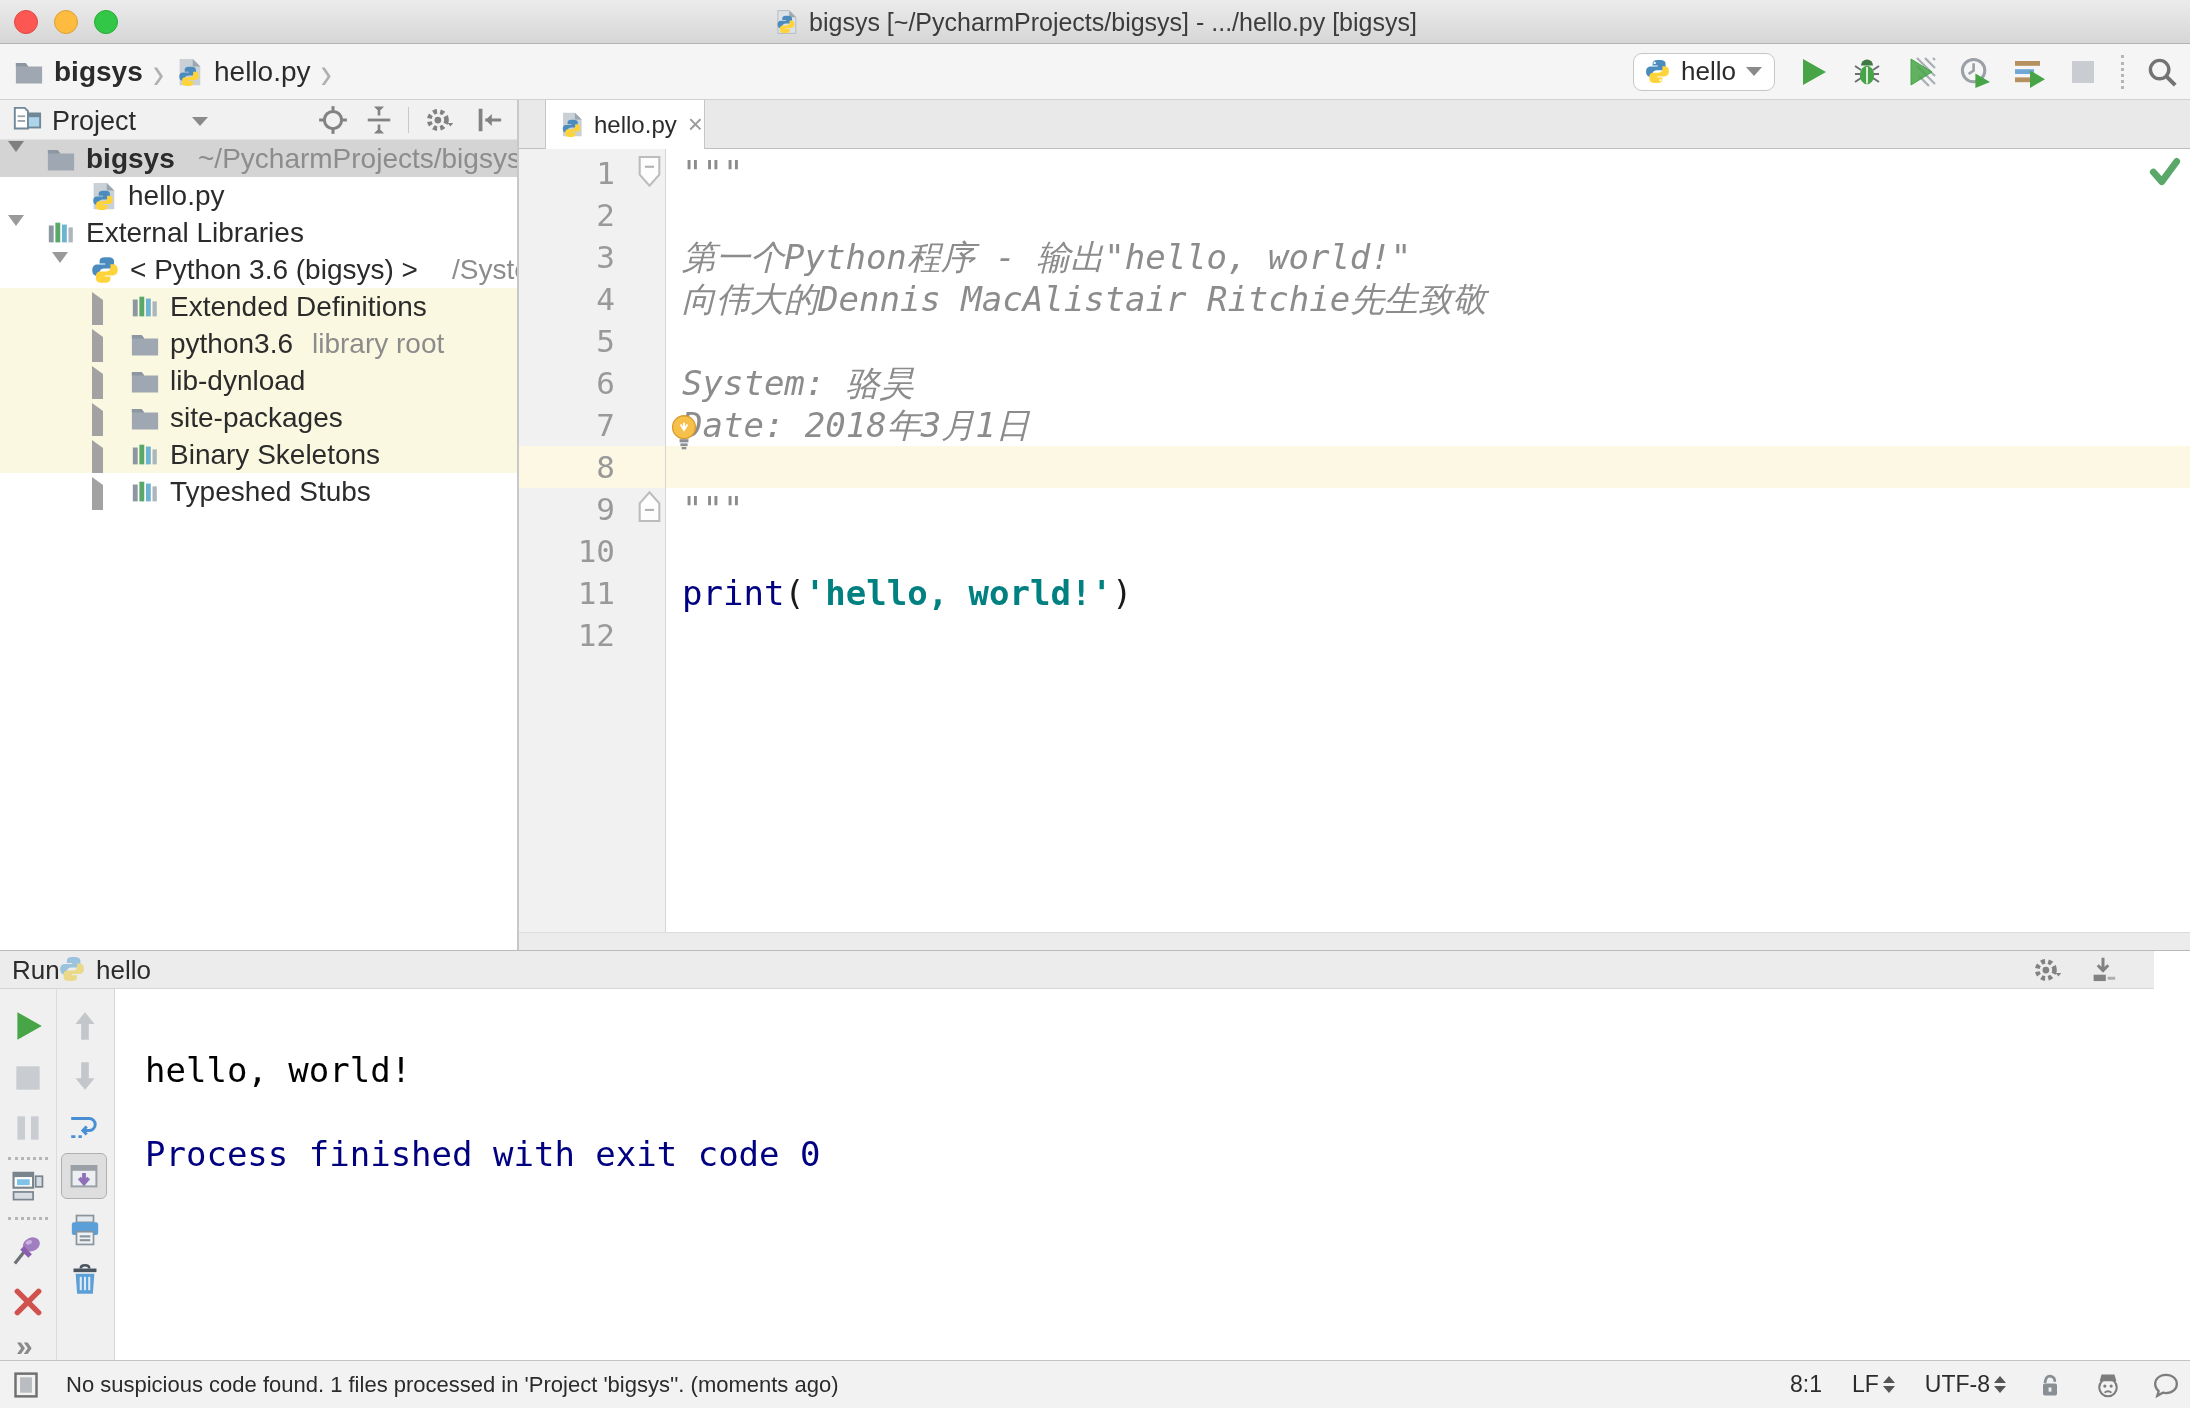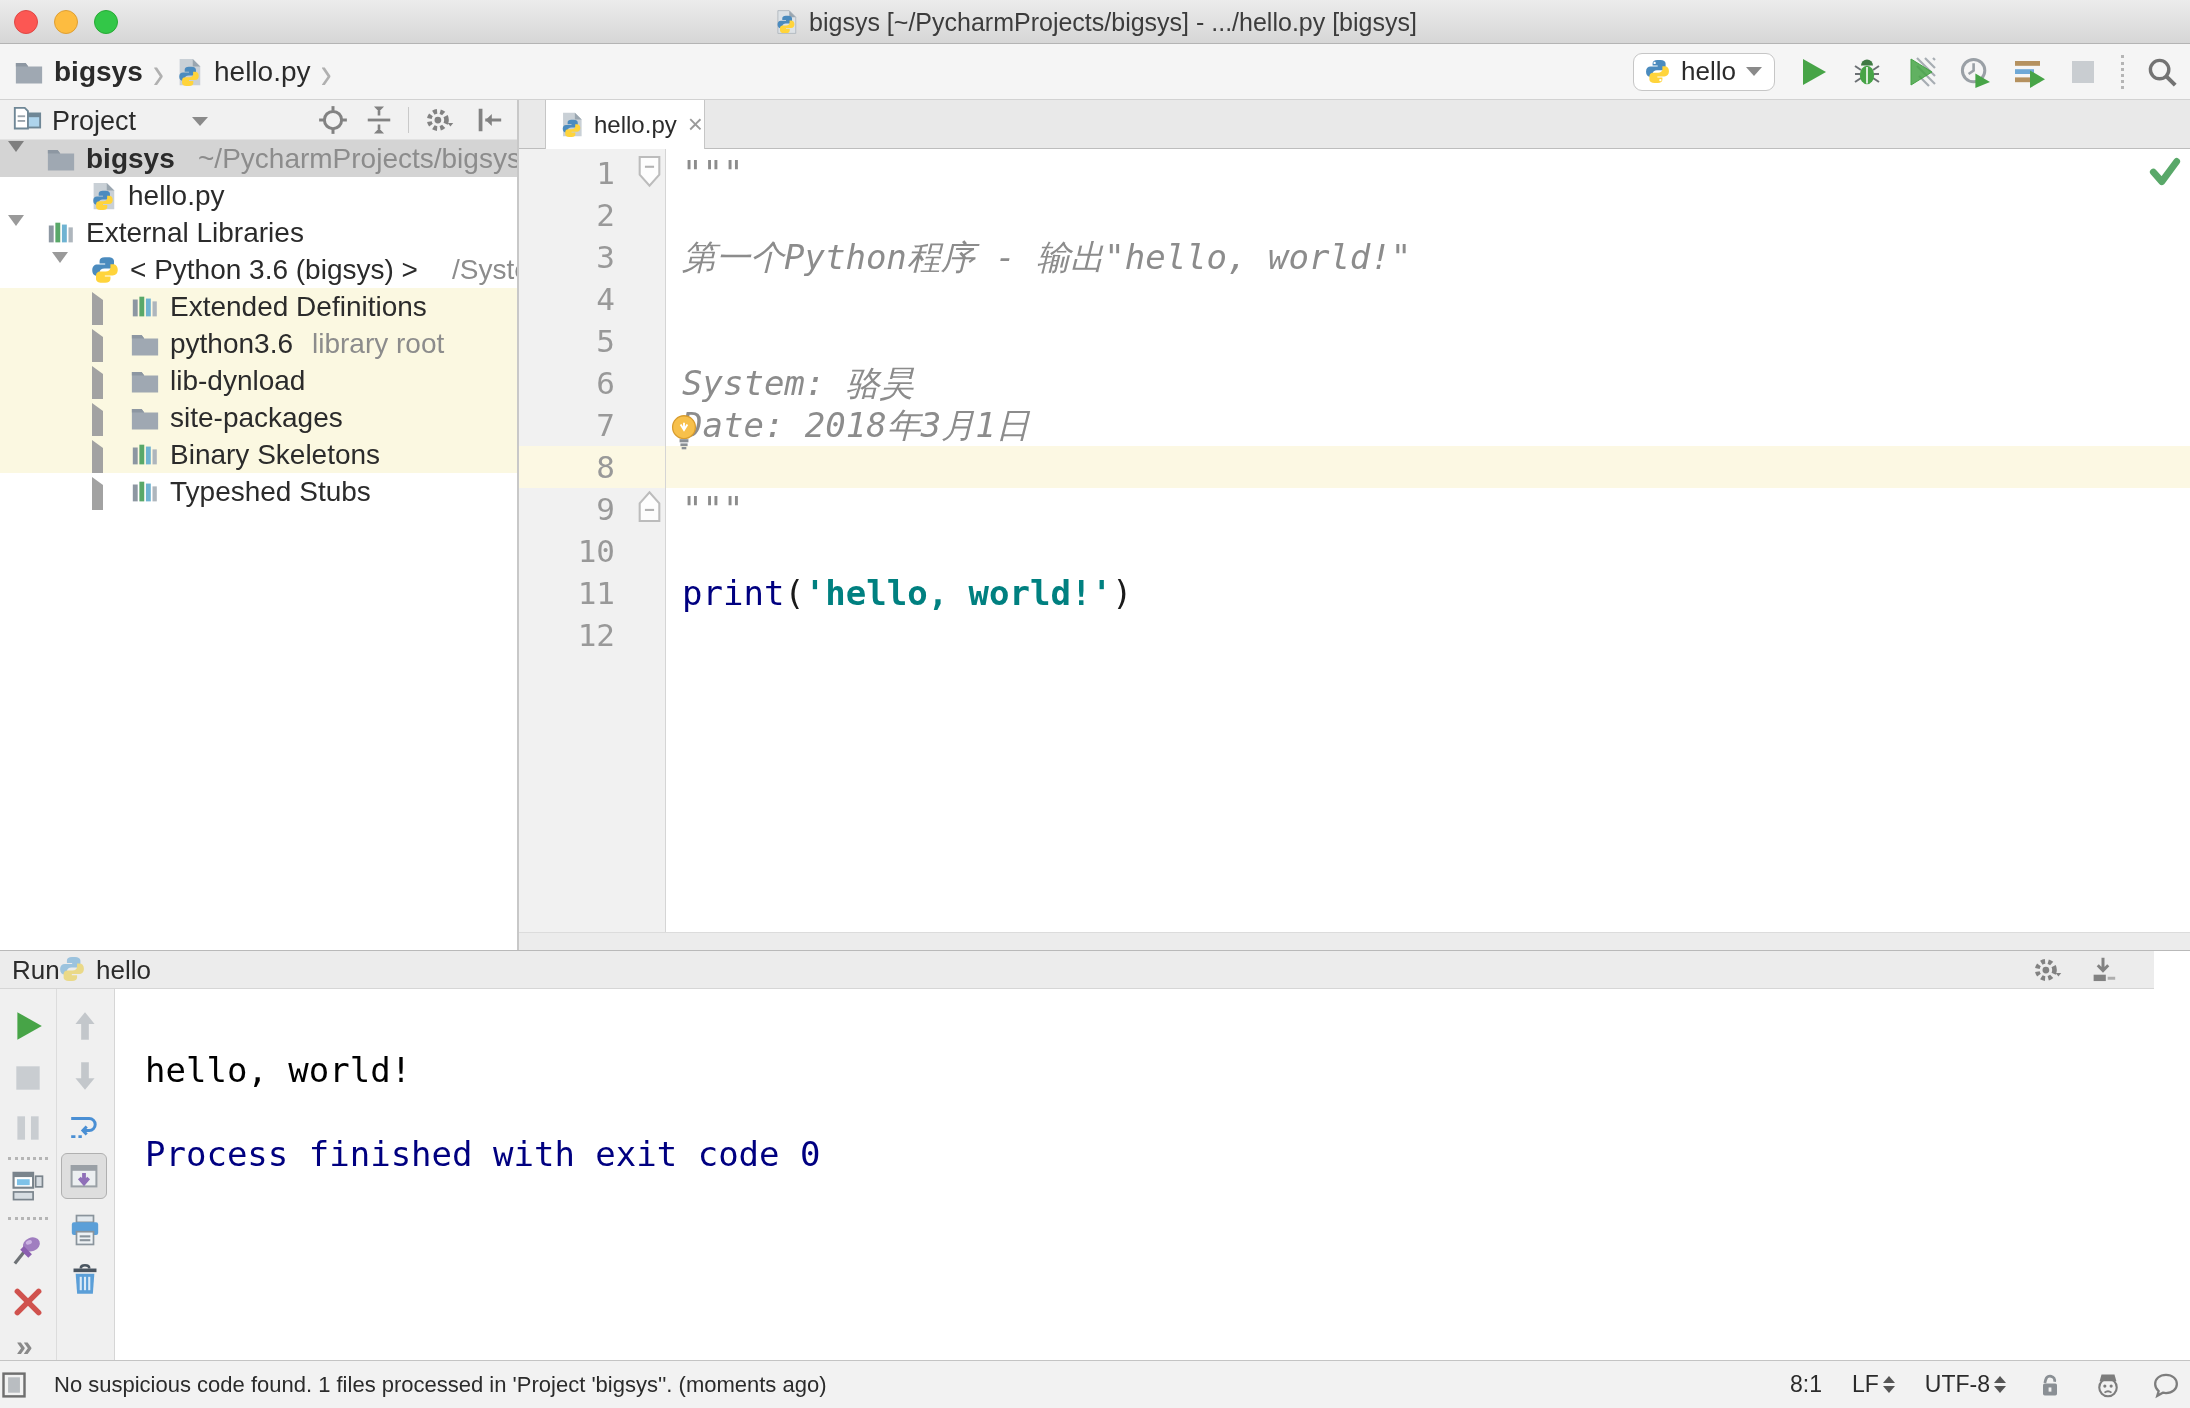--- a/index.html
+++ b/index.html
@@ -85,21 +85,21 @@
   .ric { width:34px; height:34px; }
   .hdots { width:40px; border-top:3px dotted #b5b5b5; }
   .sel-box { width:46px; height:46px; border:1px solid #b0b0b0; border-radius:6px; background:#dedede; display:flex; align-items:center; justify-content:center; }
   .console { left:115px; top:38px; width:2075px; height:371px; background:#fff; padding:18px 0 0 30px; font-family:"DejaVu Sans Mono", monospace; font-size:34px; line-height:42px; white-space:pre; overflow:hidden; }
   .c-sys { color:#000080; }
   .c-out { color:#000;text-align:center; }
   .more-lbl { font-size:30px; color:#8a8a8a; font-weight:bold; }
 
   
   .statusbar { left:0; top:1360px; width:2190px; height:48px; background:#f2f2f2; border-top:1px solid #c4c4c4; display:flex; align-items:center; }
-  .sb-left { display:flex; align-items:center; gap:26px; flex:1; min-width:0; }
+  .sb-left { display:flex; align-items:center; gap:26px; padding-left:12px; flex:1; min-width:0; }
   .sb-msg { font-size:22px; color:#2b2b2b; white-space:nowrap; }
   .sb-right { display:flex; align-items:center; gap:30px; padding-right:10px; }
   .sb-item { font-size:23px; color:#2b2b2b; display:flex; align-items:center; gap:4px; }
   .updn { display:flex; flex-direction:column; gap:3px; }
   .u { width:0; height:0; border-left:6px solid transparent; border-right:6px solid transparent; border-bottom:7px solid #555; }
   .d { width:0; height:0; border-left:6px solid transparent; border-right:6px solid transparent; border-top:7px solid #555; }
   .sbicon { width:28px; height:28px; }
 
   svg { display:block; width:100%; height:100%; }
 </style>
@@ -458,20 +458,21 @@
     <div class="eline" style="top:45px">
         <span class="num">2</span>
         <span class="etxt doc"></span>
       </div>
     <div class="eline" style="top:87px">
         <span class="num">3</span>
         <span class="etxt doc">第一个Python程序 - 输出"hello, world!"</span>
       </div>
     <div class="eline" style="top:129px">
         <span class="num">4</span>
+        <span class="etxt doc">向伟大的Dennis MacAlistair Ritchie先生致敬</span>
       </div>
     <div class="eline" style="top:171px">
         <span class="num">5</span>
         <span class="etxt doc"></span>
       </div>
     <div class="eline" style="top:213px">
         <span class="num">6</span>
         <span class="etxt doc">System: 骆昊</span>
       </div>
     <div class="eline" style="top:255px">

